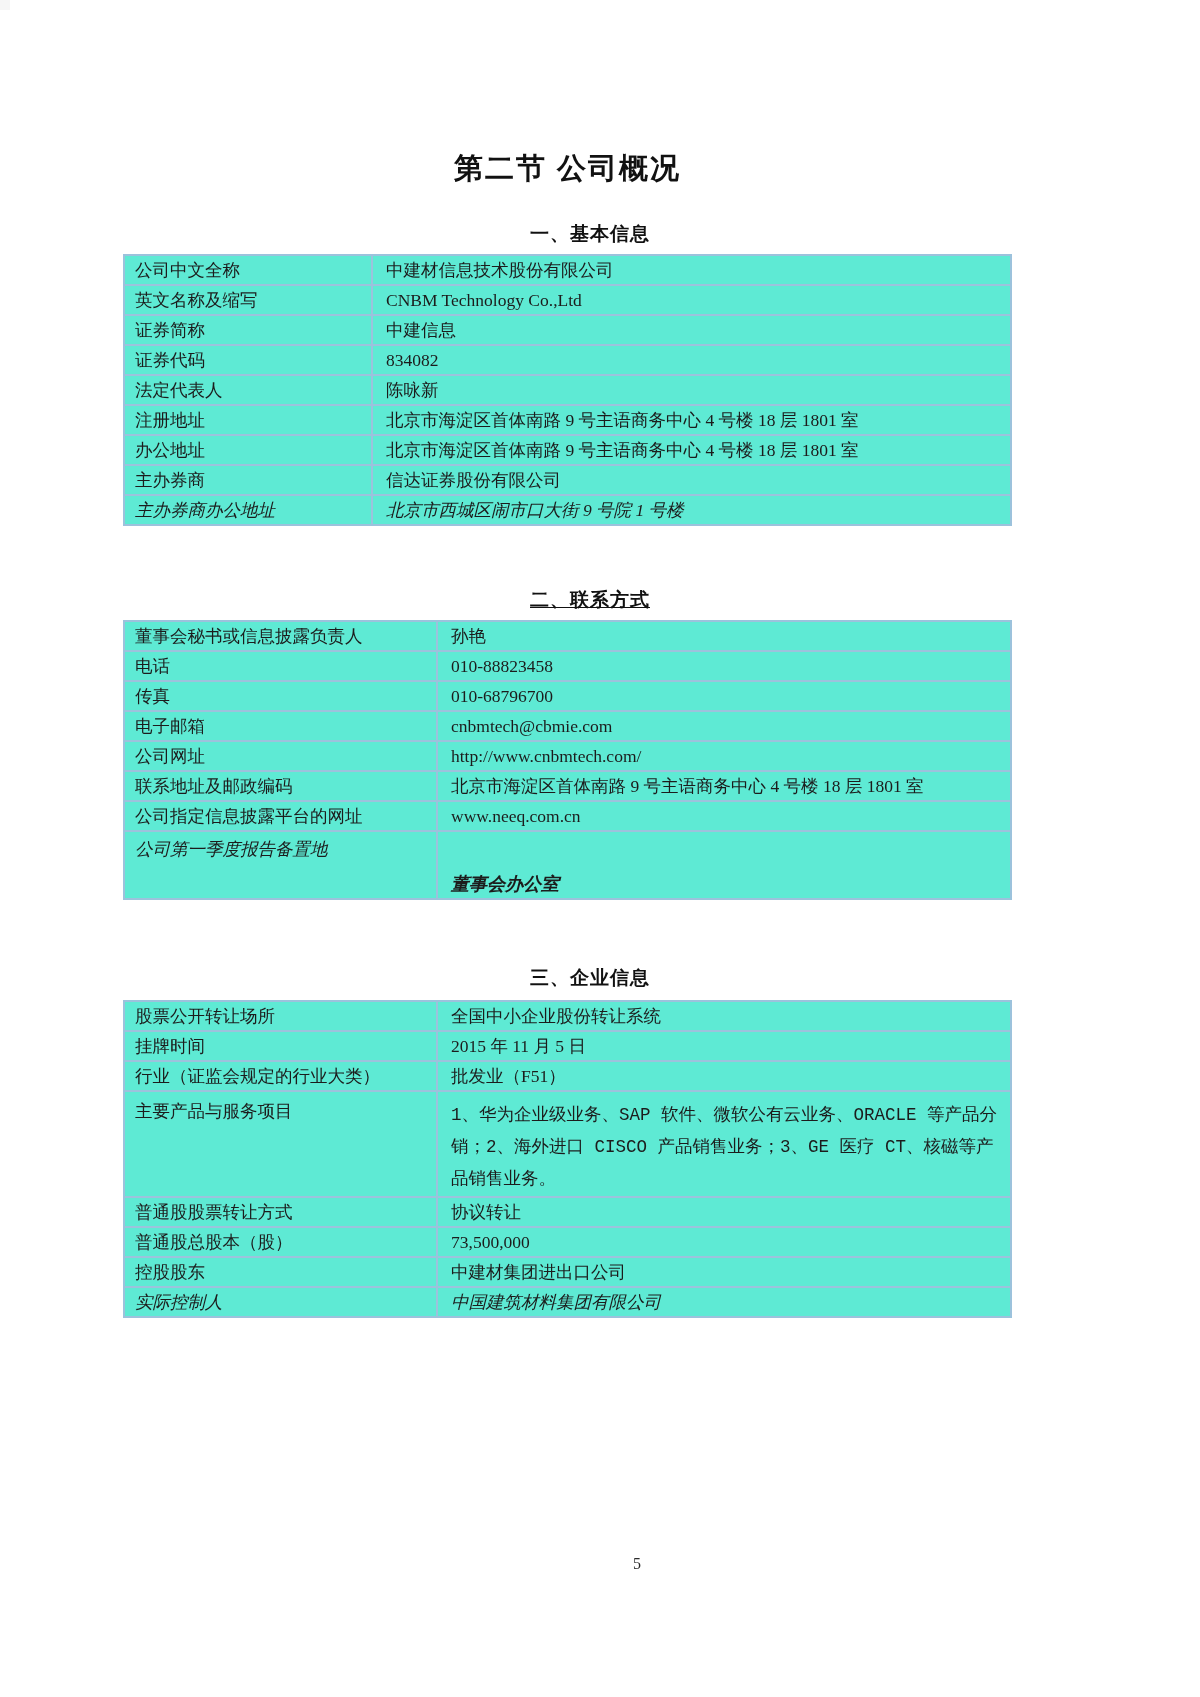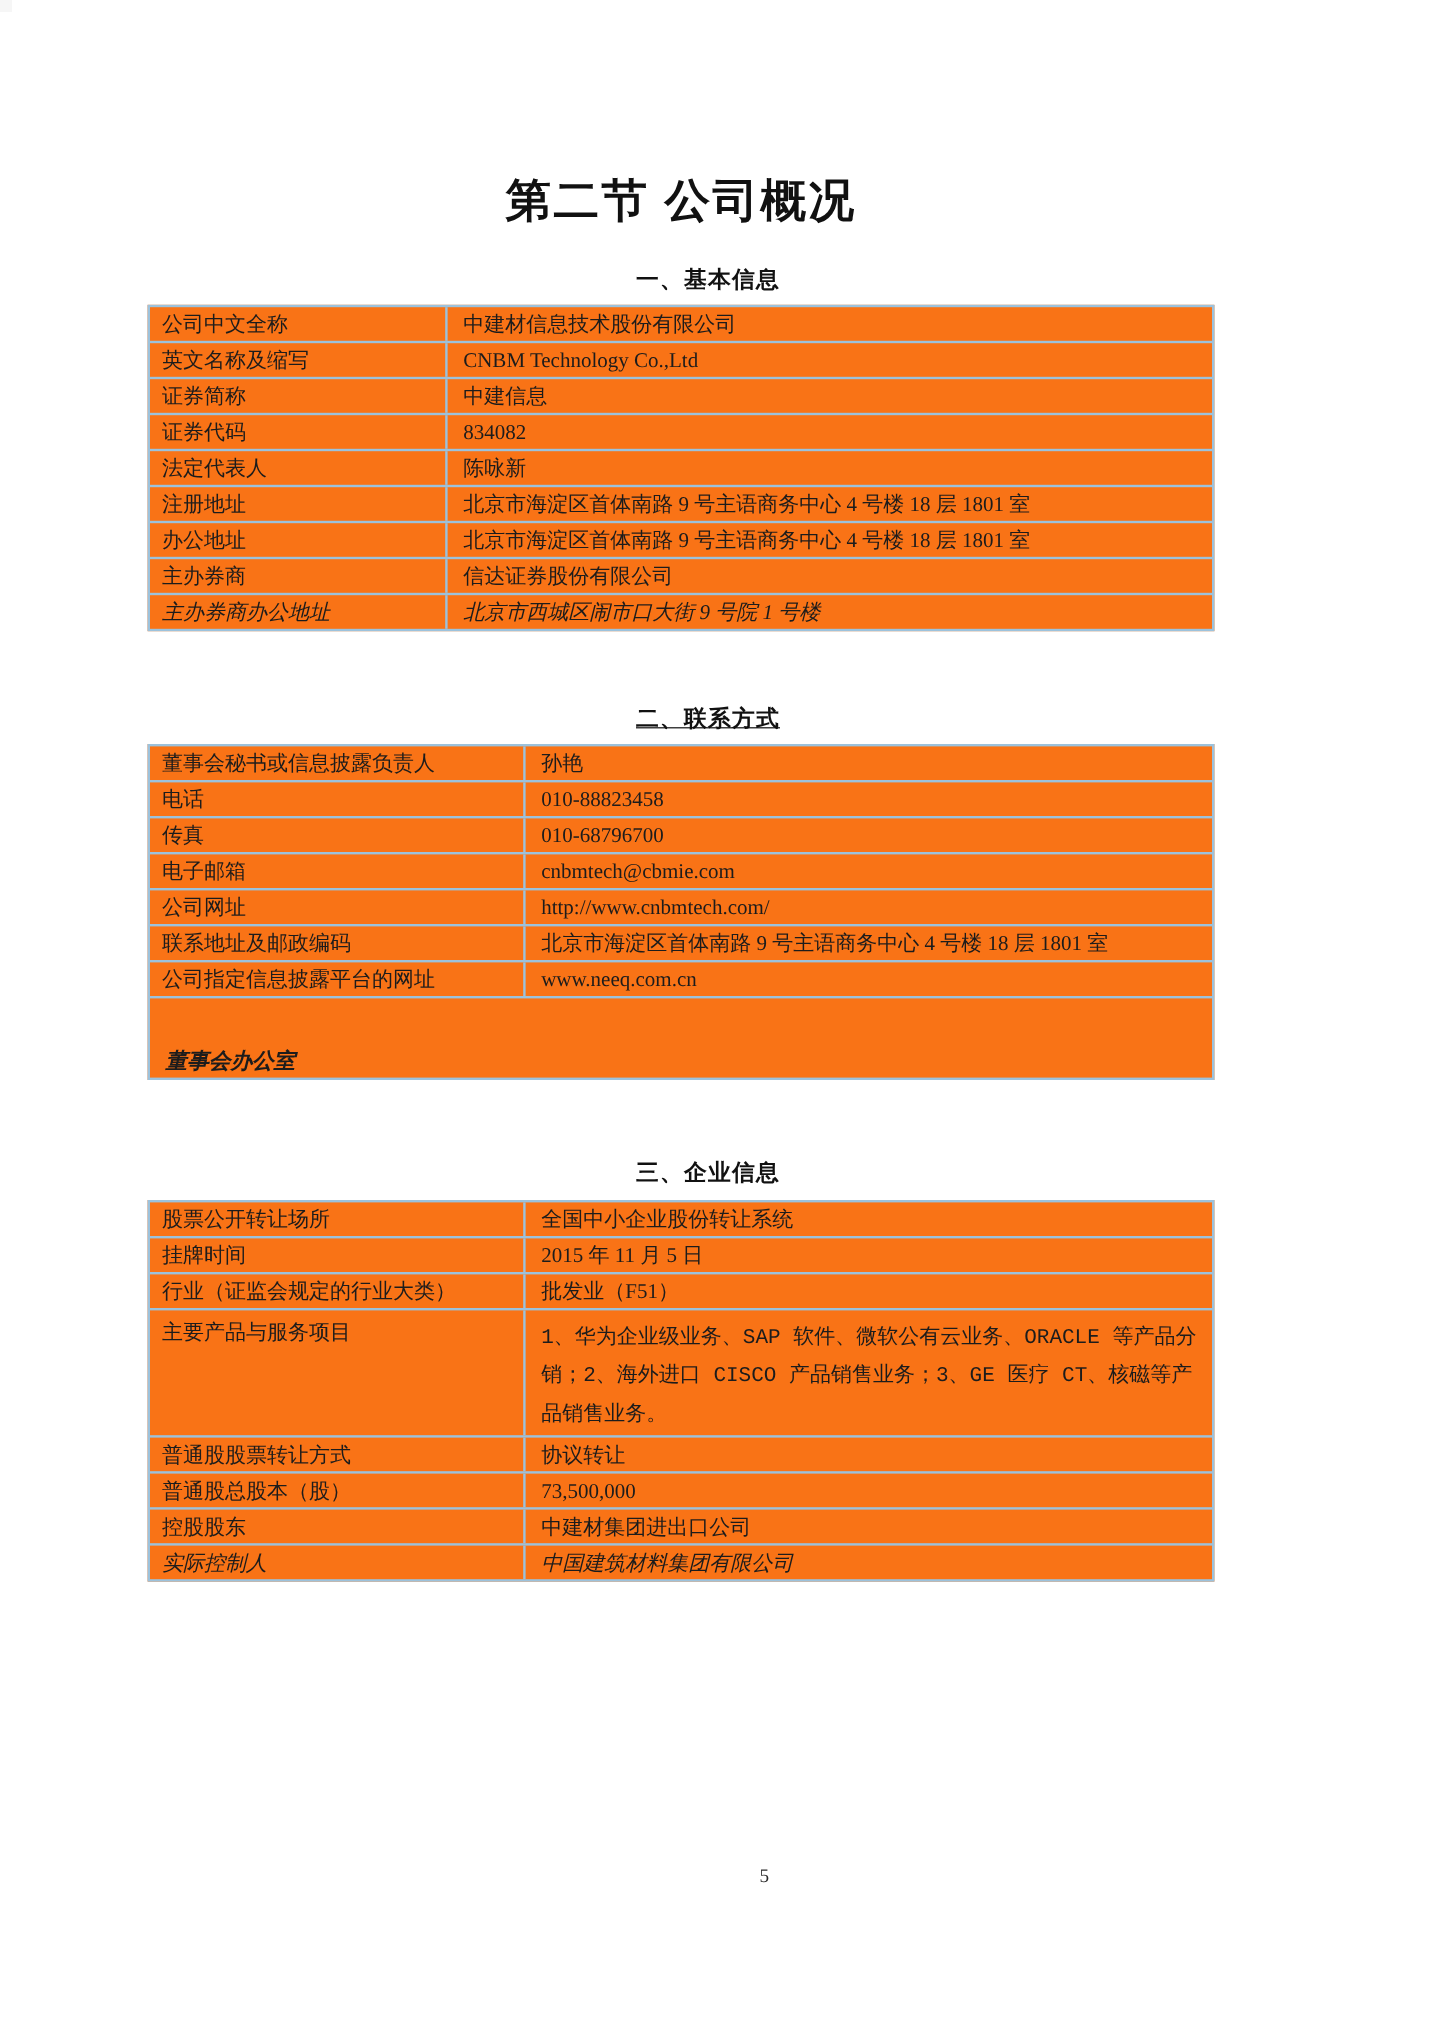--- a/index.html
+++ b/index.html
@@ -14,40 +14,40 @@
   .scan-artifact{
     position:absolute;left:0;top:0;width:10px;height:10px;
     background:#f6f6f6;
   }
   .content{position:absolute;left:123px;top:0;width:889px;}
   .doc-title{
     margin:148px 0 0 0;
     text-align:center;
     font-family:"Liberation Sans","DejaVu Sans",sans-serif;
     font-weight:bold;
-    font-size:38px;line-height:40px;
+    font-size:29px;line-height:40px;
     letter-spacing:2px;
     color:#111;
   }
   .sec-heading{
     margin-left:45px;
     font-family:"Liberation Sans","DejaVu Sans",sans-serif;
     font-weight:bold;
     font-size:19px;line-height:24px;
     color:#111;
     letter-spacing:1px;
     text-align:center;
   }
   .h1{margin-top:34px;}
   .h2{margin-top:62px;text-decoration:underline;}
   .h3{margin-top:66px;}
   .tbl{
     margin-top:8px;
     border:2px solid var(--bd,#9cc2dc);
-    background:#f97316;
+    background:#5eead4;
   }
   .tbl-s2{margin-top:10px;}
   .row{
     display:flex;
     align-items:stretch;
     border-bottom:2px solid var(--bd,#9cc2dc);
     min-height:28px;
   }
   .row:last-child{border-bottom:none;font-style:italic;}
   .cell{
@@ -161,20 +161,21 @@
         </div>
         <div class="row">
           <div class="cell label">联系地址及邮政编码</div>
           <div class="cell value">北京市海淀区首体南路 9 号主语商务中心 4 号楼 18 层 1801 室</div>
         </div>
         <div class="row">
           <div class="cell label">公司指定信息披露平台的网址</div>
           <div class="cell value">www.neeq.com.cn</div>
         </div>
         <div class="row emph">
+          <div class="cell label">公司第一季度报告备置地</div>
           <div class="cell value">董事会办公室</div>
         </div>
       </div>
 
     <div class="sec-heading h3">三、企业信息</div>
     <div class="tbl tbl-s2">
         <div class="row">
           <div class="cell label">股票公开转让场所</div>
           <div class="cell value">全国中小企业股份转让系统</div>
         </div>

